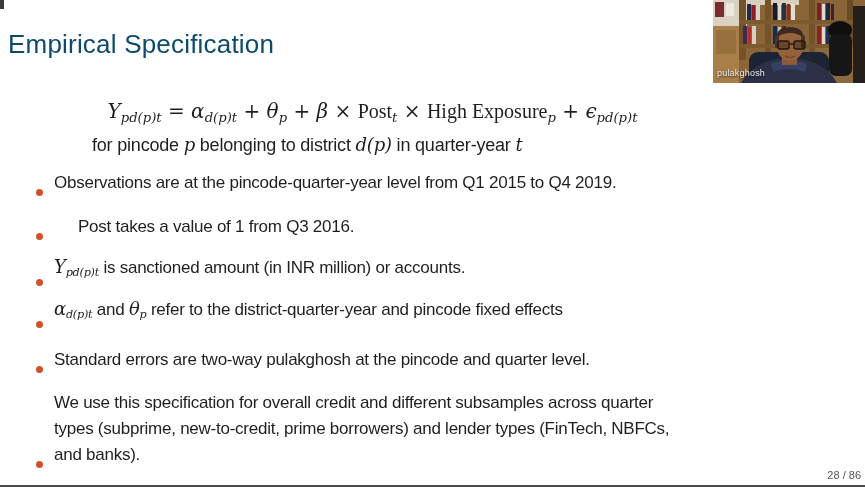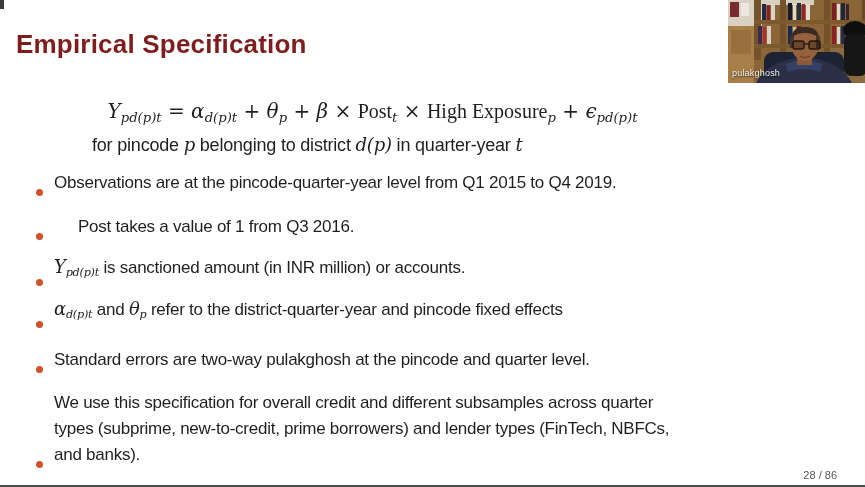--- a/index.html
+++ b/index.html
@@ -4,22 +4,22 @@
 <style>
   html,body{margin:0;padding:0;background:#ffffff;}
   .screen{
     position:relative;width:865px;height:487px;background:#ffffff;overflow:hidden;
     font-family:"Liberation Sans",sans-serif;color:#1f1f1f;
   }
   .corner-notch{position:absolute;left:0;top:0;width:4px;height:9px;background:#3a3a3a;}
   .bottom-edge{position:absolute;left:0;right:0;bottom:0;height:2px;background:#4b4b4b;}
 
   .slide-title{
-    position:absolute;left:16px;top:12px;font-size:26px;font-weight:700;
-    color:#7f1d1d;letter-spacing:.2px;
+    position:absolute;left:8px;top:12px;font-size:26px;font-weight:400;
+    color:#0c4a6e;letter-spacing:.2px;
   }
   .intro-line{position:absolute;left:52px;top:65px;font-size:18px;letter-spacing:-.2px;}
   .intro-line2{position:absolute;left:52px;top:134px;font-size:18px;letter-spacing:-.2px;margin-left:40px;}
 
   .formula{
     position:absolute;left:0;right:120px;top:99px;text-align:center;font-size:20px;
     white-space:nowrap;
   }
   .mvar{font-family:"DejaVu Serif",serif;font-style:italic;}
   .msub{font-family:"DejaVu Serif",serif;font-style:italic;font-size:.66em;vertical-align:-.30em;}
@@ -28,24 +28,24 @@
 
   .bullet{position:absolute;left:36px;width:790px;display:flex;align-items:flex-end;}
   .bullet .dot{
     flex:0 0 auto;width:7px;height:7px;border-radius:50%;background:#d1512b;
     margin:7px 11px 0 0;
   }
   .bullet .btxt{font-size:17px;letter-spacing:-.25px;line-height:26px;}
   .bullet .btxt .mvar{font-size:1.06em;}
   .b1{top:170px;} .b2{top:214px;gap:24px;} .b3{top:254px;} .b4{top:296px;} .b5{top:347px;} .b6{top:390px;}
 
-  .page-indicator{position:absolute;right:28px;bottom:6px;font-size:11px;color:#555555;margin-top:33px;}
+  .page-indicator{position:absolute;right:4px;bottom:6px;font-size:11px;color:#555555;margin-top:33px;}
 
   .webcam{
-    position:absolute;top:0;right:0;width:137px;height:83px;background:#151210;overflow:hidden;
+    position:absolute;top:0;right:0;width:152px;height:83px;background:#151210;overflow:hidden;
   }
   .webcam svg{display:block;}
   .webcam-name{
     position:absolute;left:4px;bottom:5px;font-size:9px;color:#f2f2f2;
     text-shadow:0 1px 2px rgba(0,0,0,.8);letter-spacing:.2px;
   }
 </style>
 </head>
 <body>
 

